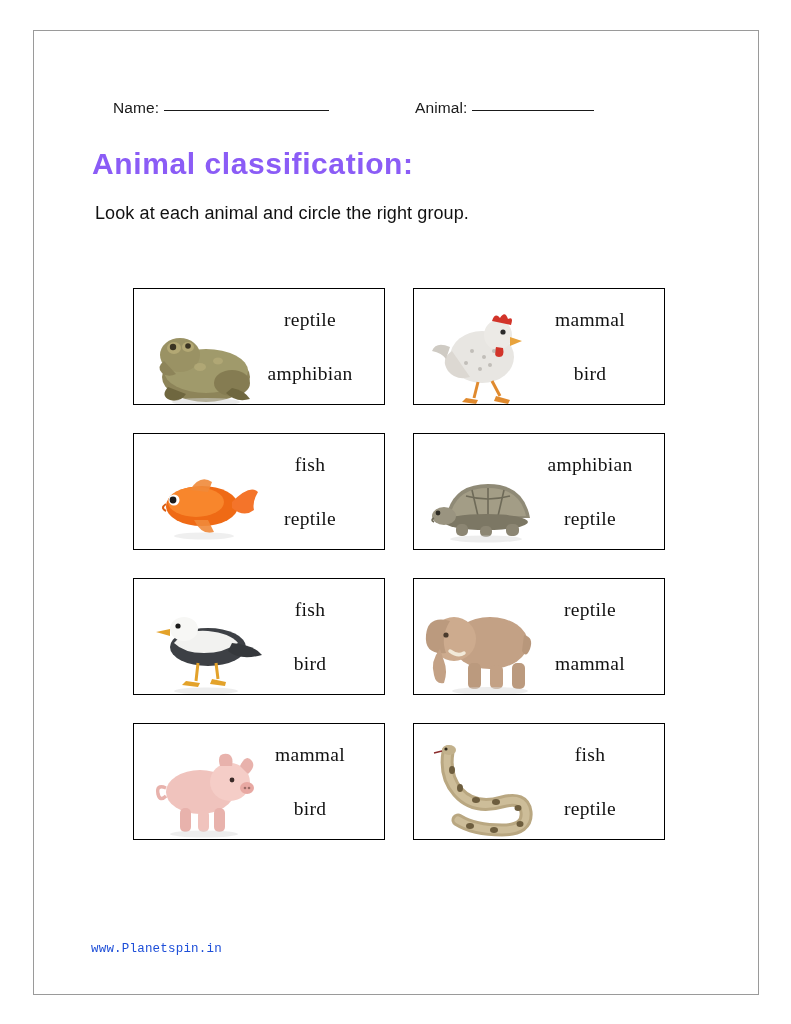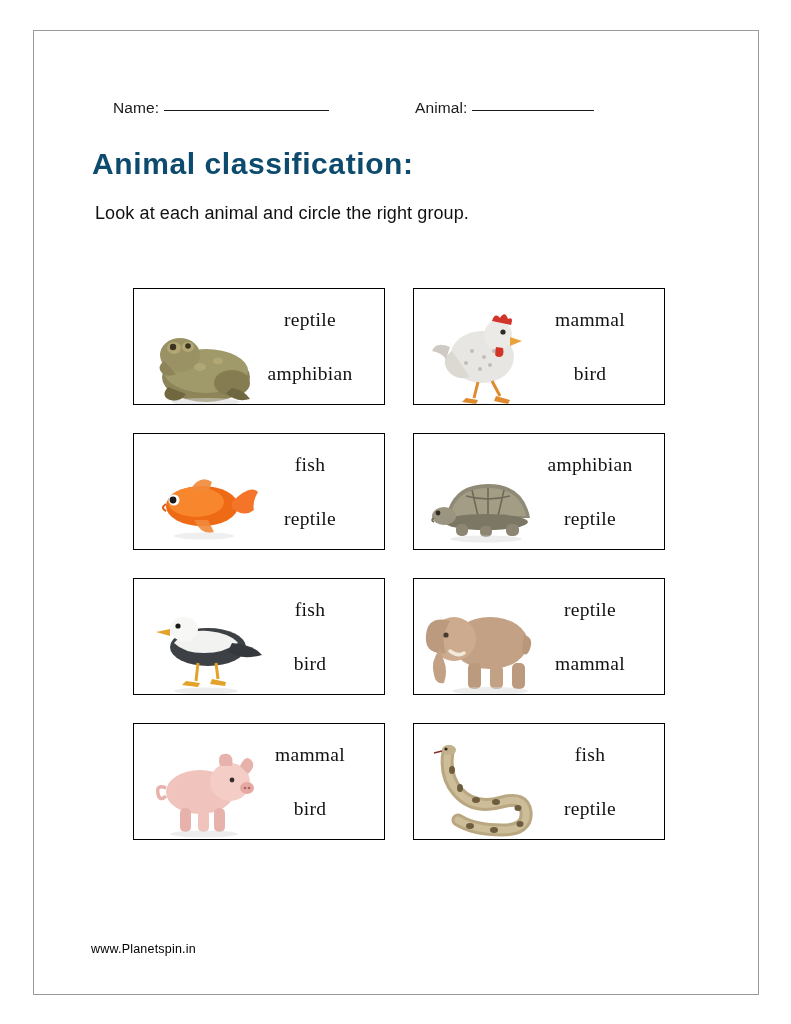--- a/index.html
+++ b/index.html
@@ -54,21 +54,21 @@
   .field-class .line { width: 122px; }
 
   
   .title {
     position: absolute;
     left: 58px;
     top: 116px;
     font-family: "Liberation Sans", sans-serif;
     font-size: 30px;
     font-weight: bold;
-    color: #0c4a6e;
+    color: #8b5cf6;
     letter-spacing: .6px;
   }
   .subtitle {
     position: absolute;
     left: 61px;
     top: 172px;
     font-family: "Liberation Sans", sans-serif;
     font-size: 18px;
     color: #111;
     letter-spacing: .1px;
@@ -120,23 +120,23 @@
     padding: 2px 6px;
     border-radius: 12px;
     cursor: pointer;
   }
 
   
   .footer {
     position: absolute;
     left: 57px;
     bottom: 38px;
-    font-family: Liberation Sans, sans-serif;
+    font-family: Liberation Mono, monospace;
     font-size: 12.5px;
-    color: #000000;
+    color: #1d4ed8;
     letter-spacing: .2px;
   }
 
   
   .card-art svg { display: block; width: 130px; height: 129px; }
 </style>
 </head>
 <body>
 
 <div class="page">

